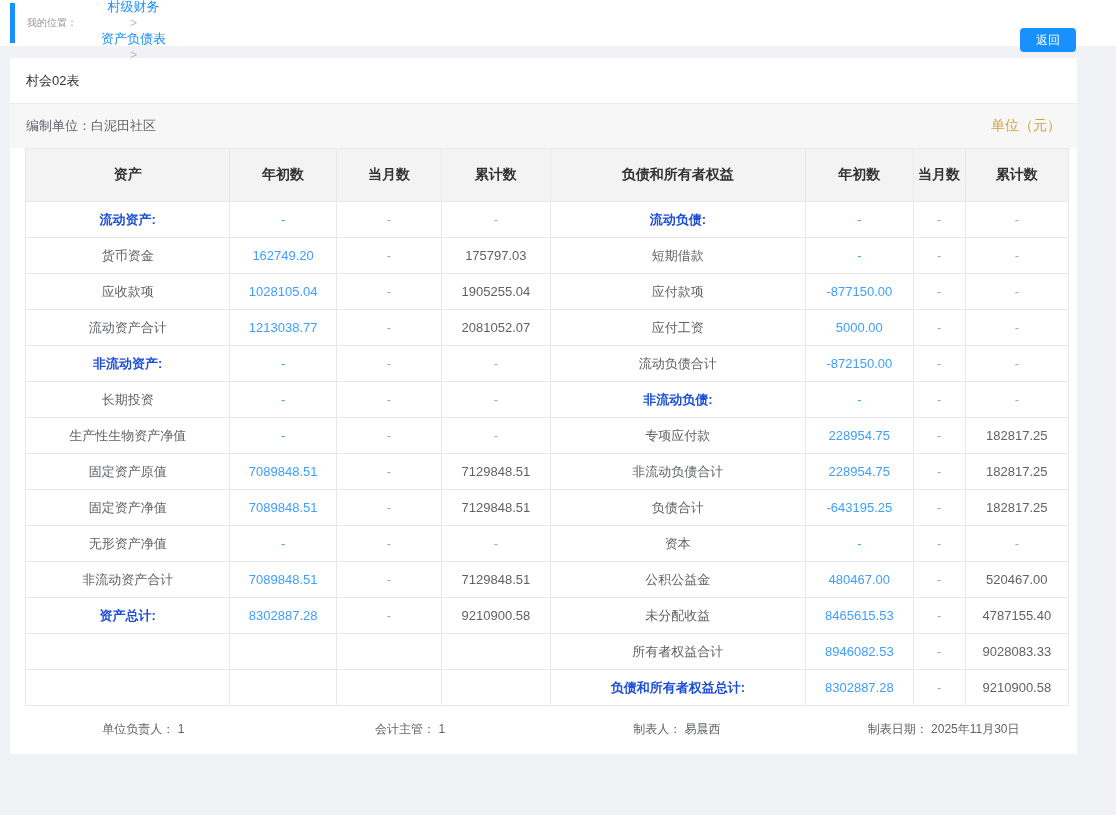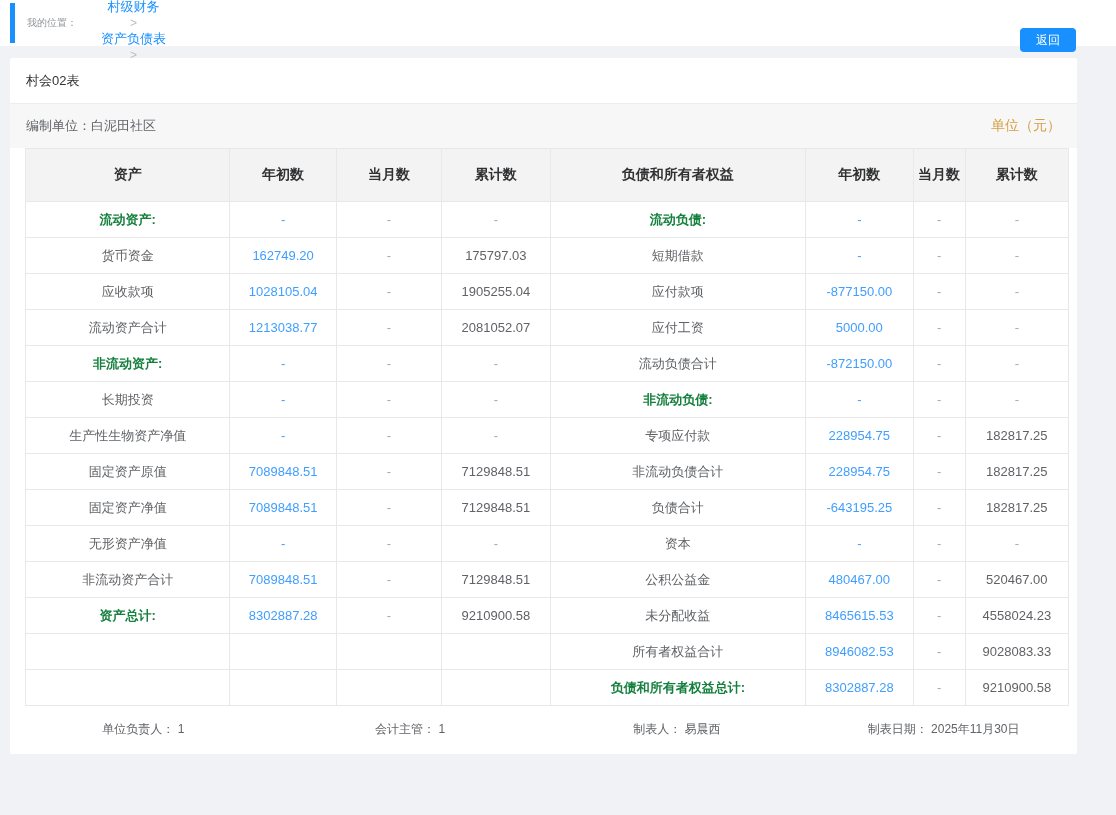--- a/index.html
+++ b/index.html
@@ -81,21 +81,21 @@
     white-space: nowrap;
   }
   th {
     height: 53px;
     background: #f3f3f3;
     color: #303133;
     font-weight: bold;
     font-size: 14px;
   }
   td { height: 36px; color: #606266; }
-  td.bold { font-weight: bold; color: #15803d; }
+  td.bold { font-weight: bold; color: #1d4ed8; }
   td.blue { color: #409eff; cursor: pointer; }
   td.dash { color: #a6a9ad; }
   
   .table-footer {
     height: 46px;
     display: flex;
     align-items: center;
     font-size: 12px;
     color: #606266;
   }
@@ -264,21 +264,21 @@
             <td>520467.00</td>
           </tr>
           <tr>
             <td class="bold">资产总计:</td>
             <td class="blue">8302887.28</td>
             <td class="dash">-</td>
             <td>9210900.58</td>
             <td>未分配收益</td>
             <td class="blue">8465615.53</td>
             <td class="dash">-</td>
-            <td>4558024.23</td>
+            <td>4787155.40</td>
           </tr>
           <tr>
             <td></td>
             <td></td>
             <td></td>
             <td></td>
             <td>所有者权益合计</td>
             <td class="blue">8946082.53</td>
             <td class="dash">-</td>
             <td>9028083.33</td>

